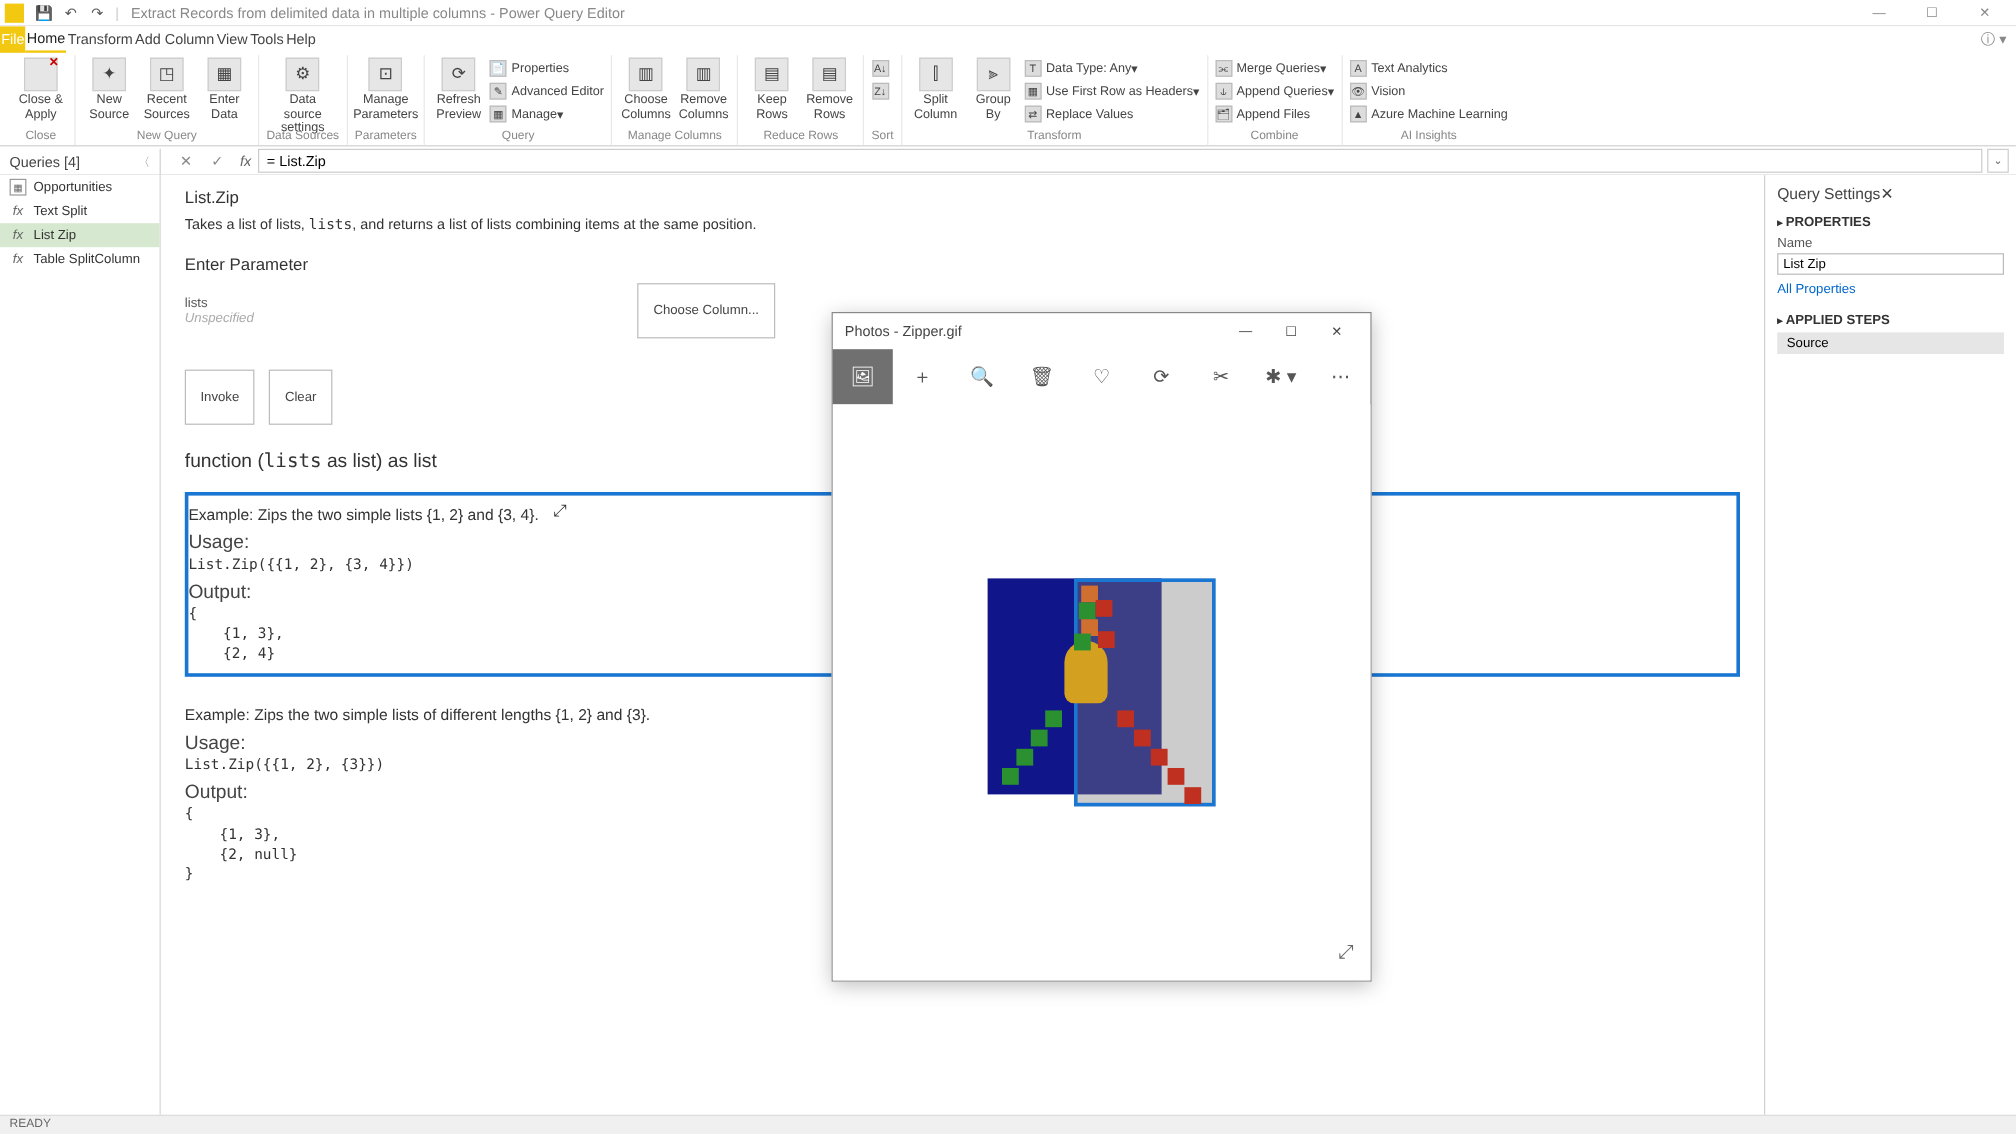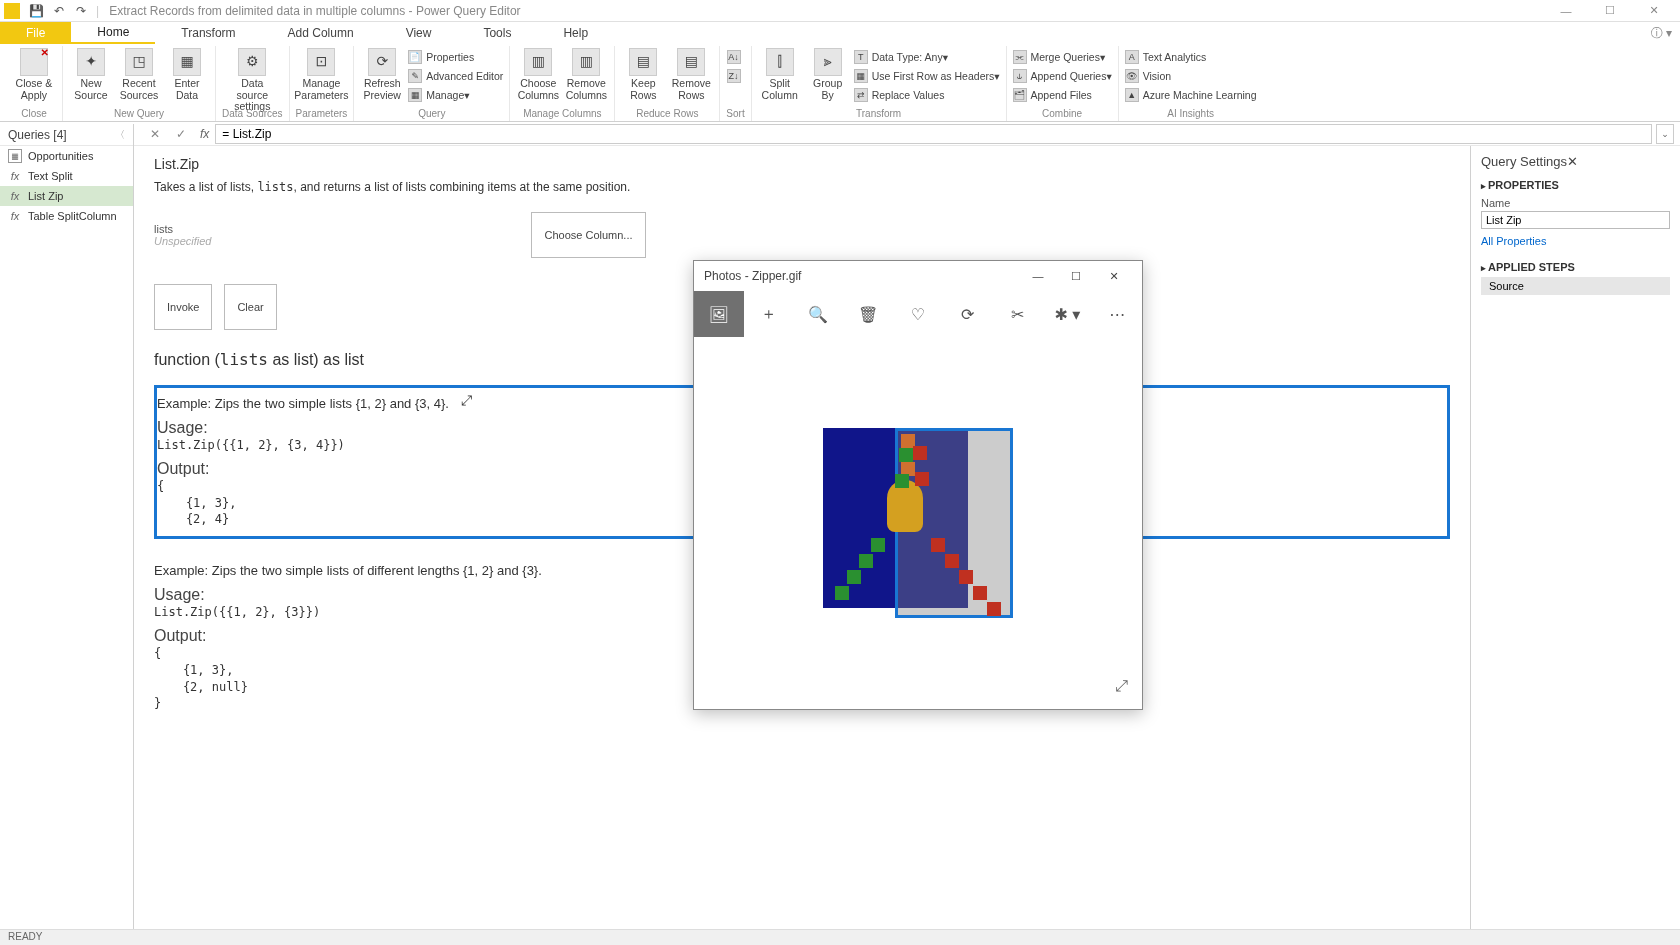--- a/index.html
+++ b/index.html
@@ -9,21 +9,21 @@
 .titlebar { height: 22px; background: #fff; display: flex; align-items: center; padding: 0 4px; border-bottom: 1px solid #e0e0e0; }
 .titlebar .app-icon { width: 16px; height: 16px; background: #f2c811; margin-right: 6px; }
 .titlebar .qat-icon { width: 16px; height: 16px; margin: 0 3px; display: flex; align-items: center; justify-content: center; color: #555; }
 .titlebar .qat-divider { color: #ccc; margin: 0 4px; }
 .titlebar .title { color: #888; font-size: 12px; margin-left: 6px; }
 .titlebar .win-controls { margin-left: auto; display: flex; }
 .titlebar .win-btn { width: 44px; height: 20px; display: flex; align-items: center; justify-content: center; color: #888; font-size: 11px; }
 
 
 .menutabs { height: 22px; display: flex; align-items: stretch; background: #fff; }
-.menutabs .tab { padding: 0 26px; display: flex; align-items: center; font-size: 12px; color: #444; cursor: pointer; }
+.menutabs .tab { padding: 0 1px; display: flex; align-items: center; font-size: 12px; color: #444; cursor: pointer; }
 .menutabs .tab.file { background: #f2c811; color: #fff; font-weight: 400; }
 .menutabs .tab.active { border-bottom: 2px solid #f2c811; color: #222; }
 .menutabs .help-end { margin-left: auto; padding-right: 8px; display: flex; align-items: center; color: #888; }
 
 
 .ribbon { height: 78px; background: #fff; border-bottom: 1px solid #d0d0d0; display: flex; padding: 2px 6px 0 6px; }
 .ribbon-group { display: flex; flex-direction: column; align-items: center; padding: 0 6px; border-right: 1px solid #e8e8e8; }
 .ribbon-group .g-body { display: flex; align-items: flex-start; gap: 4px; height: 60px; }
 .ribbon-group .g-label { font-size: 10px; color: #888; margin-top: auto; margin-bottom: 2px; }
 .r-btn-big { width: 44px; display: flex; flex-direction: column; align-items: center; text-align: center; font-size: 10.5px; color: #444; line-height: 1.1; padding-top: 2px; }
@@ -75,21 +75,21 @@
 .settings-pane { width: 210px; border-left: 1px solid #d0d0d0; background: #fff; padding: 8px 10px; }
 .settings-hdr { font-size: 13px; color: #444; margin-bottom: 10px; display: flex; justify-content: flex-start; }
 .sect-hdr { font-size: 11px; font-weight: bold; color: #333; margin-top: 6px; }
 .sect-hdr::before { content: '▸ '; font-size: 9px; }
 .prop-lbl { font-size: 11px; color: #555; margin-top: 6px; }
 .prop-input { width: 100%; border: 1px solid #bbb; padding: 2px 4px; font-size: 11px; margin-top: 2px; }
 .link-txt { font-size: 11px; color: #0066cc; margin-top: 6px; cursor: pointer; }
 .step-item { background: #e6e6e6; padding: 3px 8px; font-size: 11px; margin-top: 4px; }
 
 
-.photos-win { position: absolute; left: 693px; top: 260px; width: 450px; height: 450px; background: #fff; border: 1px solid #888; box-shadow: 0 4px 16px rgba(0,0,0,.25); z-index: 100; display: flex; flex-direction: column; }
+.photos-win { position: absolute; left: 693px; top: 260px; width: 450px; height: 558px; background: #fff; border: 1px solid #888; box-shadow: 0 4px 16px rgba(0,0,0,.25); z-index: 100; display: flex; flex-direction: column; }
 .photos-title { height: 30px; display: flex; align-items: center; padding: 0 10px; font-size: 12px; color: #444; }
 .photos-title .wc { margin-left: auto; display: flex; gap: 2px; }
 .photos-title .wc .wb { width: 36px; height: 28px; display: flex; align-items: center; justify-content: center; font-size: 11px; }
 .photos-tb { height: 46px; display: flex; align-items: center; }
 .photos-tb .pt-btn { width: 54px; height: 46px; display: flex; align-items: center; justify-content: center; font-size: 16px; color: #555; }
 .photos-tb .pt-btn.active { background: #707070; color: #fff; }
 .photos-body { flex: 1; position: relative; display: flex; align-items: center; justify-content: center; background: #fff; }
 .photos-body .expand-ic { position: absolute; right: 14px; bottom: 14px; font-size: 16px; color: #666; }
 .zipper-img { width: 190px; height: 190px; position: relative; }
 .zipper-img .bg { position: absolute; left: 0; top: 0; width: 145px; height: 180px; background: #10158a; }
@@ -333,20 +333,21 @@
           <span>Table SplitColumn</span>
         </div>
     </div>
   </div>
 
   <div class="content-pane">
     <div class="fn-head">List.Zip</div>
     <div class="fn-desc">
       <span>Takes a list of lists, </span><span class="code">lists</span><span>, and returns a list of lists combining items at the same position.</span>
     </div>
+    <div class="param-hdr">Enter Parameter</div>
     <div class="param-row">
       <div class="param-block">
         <div class="pl">lists</div>
         <div class="pv">Unspecified</div>
       </div>
       <button class="choose-btn">Choose Column...</button>
     </div>
     <div class="btnrow">
       <button class="inv-btn">Invoke</button>
       <button class="inv-btn">Clear</button>

